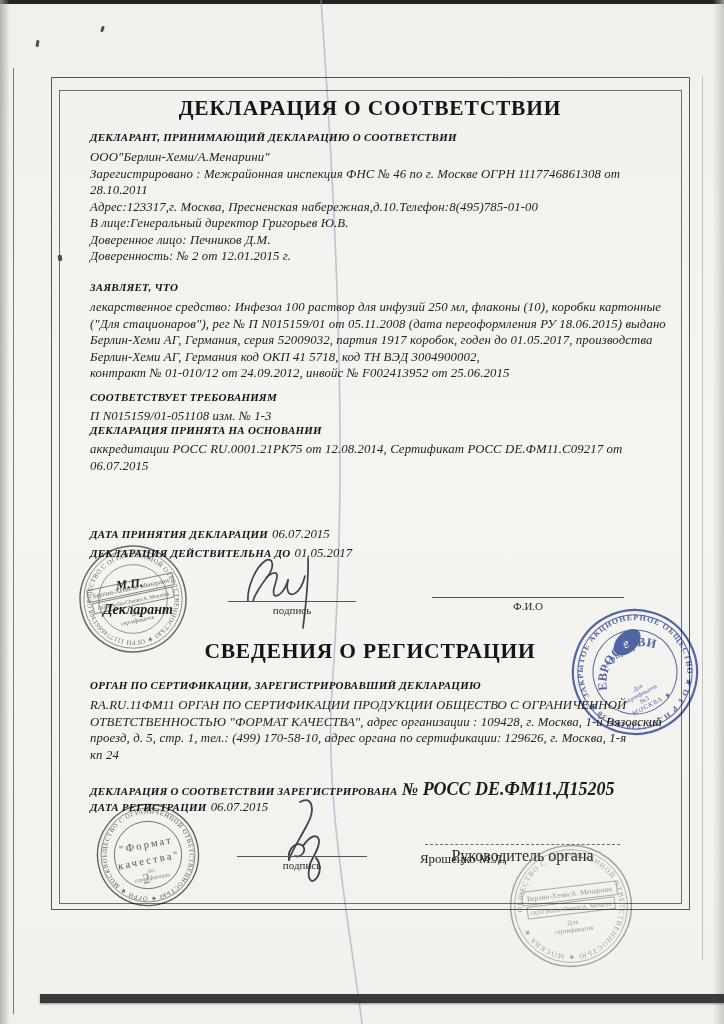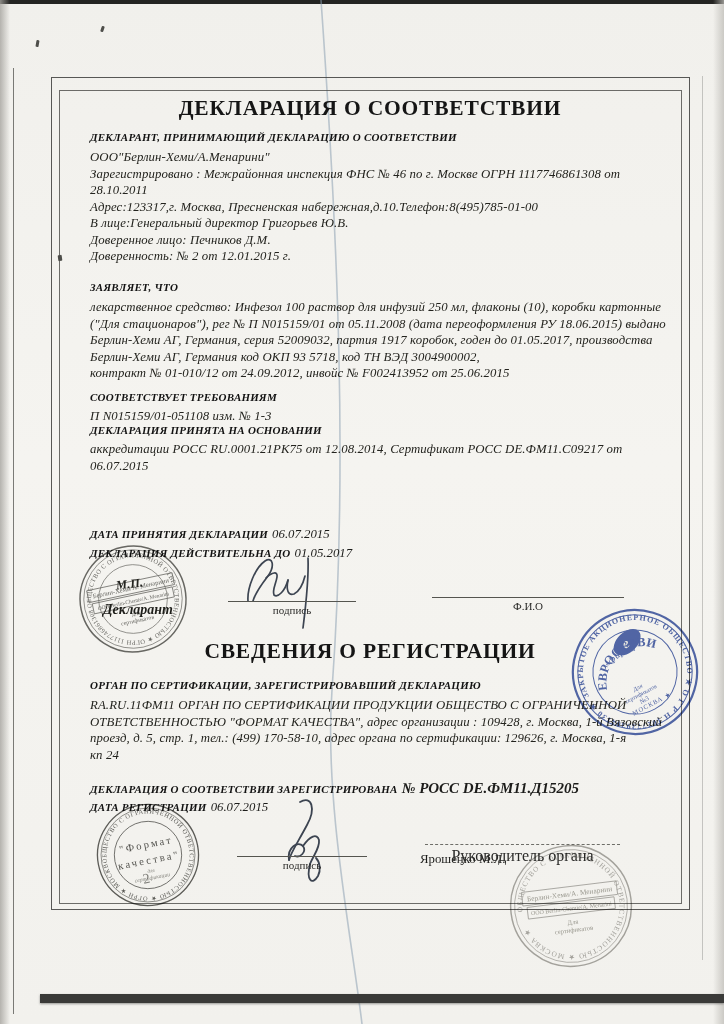--- a/index.html
+++ b/index.html
@@ -4,21 +4,21 @@
 <style>
   html,body{margin:0;padding:0;background:#e9e8e5;}
   .page{position:relative;width:724px;height:1024px;overflow:hidden;
         background:linear-gradient(180deg,#f1f0ec 0%,#f5f4f0 45%,#f2f1ed 100%);
         font-family:"Liberation Serif","DejaVu Serif",serif;color:#1c1c1a;}
   .abs{position:absolute;}
   .par{font-style:italic;font-size:12.8px;line-height:16.5px;color:#23231e;letter-spacing:.1px;white-space:nowrap;}
   .h{font-weight:700;font-size:11px;color:#121212;letter-spacing:.25px;white-space:nowrap;font-style:italic;}
   .title{font-weight:700;font-size:21.5px;letter-spacing:.8px;text-align:center;color:#151515;}
   .val{font-style:italic;font-weight:400;font-size:12.8px;}
-  .valb{font-style:italic;font-weight:700;font-size:15px;}
+  .valb{font-style:italic;font-weight:700;font-size:18px;}
   .cap{font-size:11px;color:#2a2a28;text-align:center;}
   .sigline{border-top:1.2px solid #55554f;}
   .dashline{border-top:1.2px dashed #6e6e68;}
   .frame-outer{left:51px;top:77px;width:637px;height:831px;border:1.7px solid #3c3c3a;opacity:.85;}
   .frame-inner{left:59px;top:90px;width:621px;height:812px;border:1px solid #4a4a46;opacity:.8;}
   .stamp{position:absolute;mix-blend-mode:multiply;}
   svg text{font-family:"Liberation Serif","DejaVu Serif",serif;}
   .speck{position:absolute;background:#4e4e4a;border-radius:1px;}
 </style>
 </head>
@@ -52,21 +52,21 @@
     <div class="par">В лице:Генеральный директор Григорьев Ю.В.</div>
     <div class="par">Доверенное лицо: Печников Д.М.</div>
     <div class="par">Доверенность: № 2 от 12.01.2015 г.</div>
   </div>
 
   <div class="abs h" style="left:90px;top:281px;">ЗАЯВЛЯЕТ, ЧТО</div>
   <div class="abs" style="left:90px;top:299px;">
     <div class="par">лекарственное средство: Инфезол 100 раствор для инфузий 250 мл, флаконы (10), коробки картонные</div>
     <div class="par">("Для стационаров"), рег № П N015159/01 от 05.11.2008 (дата переоформления РУ 18.06.2015) выдано</div>
     <div class="par">Берлин-Хеми АГ, Германия, серия 52009032, партия 1917 коробок, годен до 01.05.2017, производства</div>
-    <div class="par">Берлин-Хеми АГ, Германия код ОКП 93 5718, код ТН ВЭД 3004900002,</div>
+    <div class="par">Берлин-Хеми АГ, Германия код ОКП 41 5718, код ТН ВЭД 3004900002,</div>
     <div class="par">контракт № 01-010/12 от 24.09.2012, инвойс № F002413952 от 25.06.2015</div>
   </div>
 
   <div class="abs h" style="left:90px;top:391px;">СООТВЕТСТВУЕТ ТРЕБОВАНИЯМ</div>
   <div class="abs par" style="left:90px;top:408px;">П N015159/01-051108 изм. № 1-3</div>
   <div class="abs h" style="left:90px;top:424px;">ДЕКЛАРАЦИЯ ПРИНЯТА НА ОСНОВАНИИ</div>
   <div class="abs" style="left:90px;top:441px;">
     <div class="par">аккредитации РОСС RU.0001.21РК75 от 12.08.2014, Сертификат РОСС DE.ФМ11.С09217 от</div>
     <div class="par">06.07.2015</div>
   </div>

